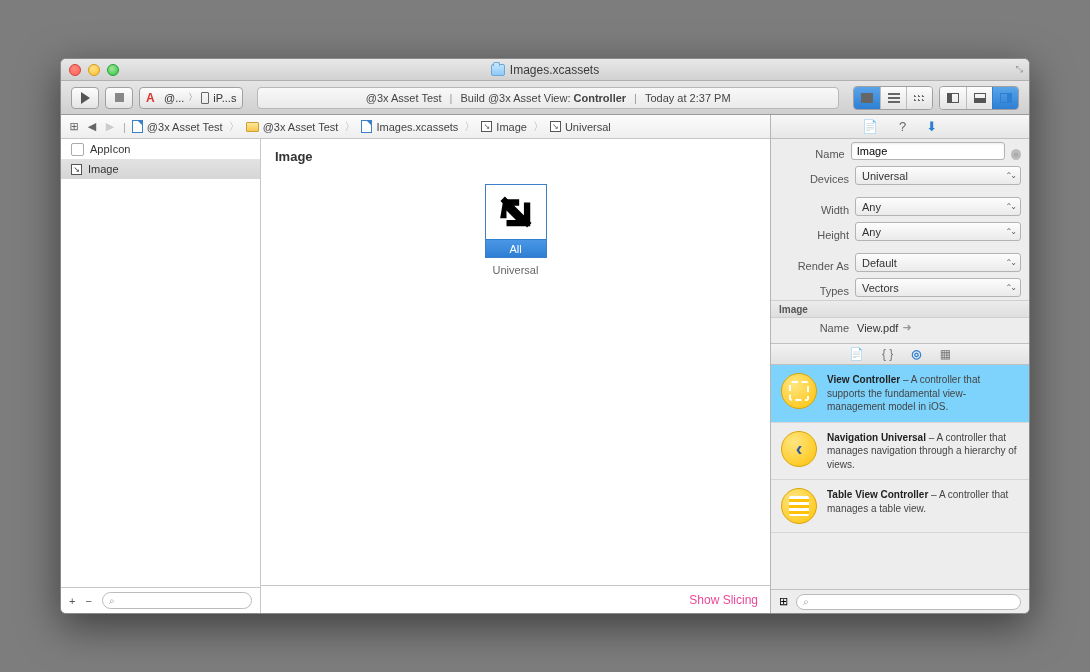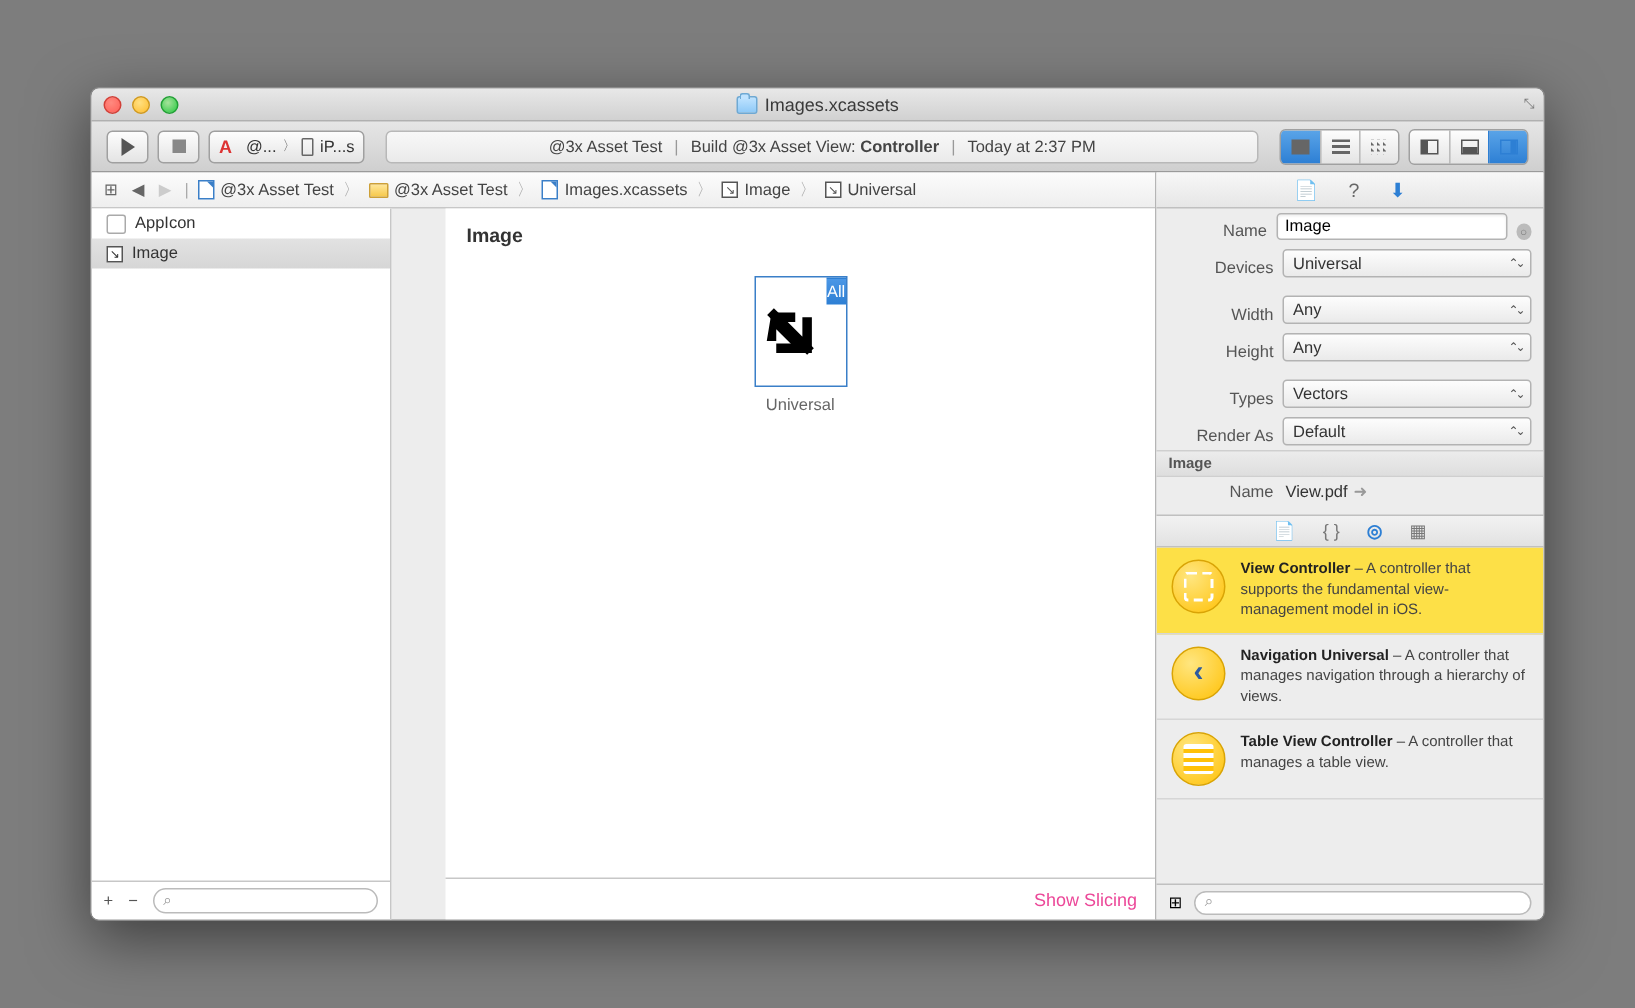--- a/index.html
+++ b/index.html
@@ -84,37 +84,37 @@
   border-bottom:1px solid #c7c7c7;
   display:flex; align-items:center; padding:0 6px; gap:4px; color:#444; font-size:11px;
 }
 .jumpbar .jb-ico{width:14px;height:14px;display:flex;align-items:center;justify-content:center;color:#666;}
 .jumpbar .chev{color:#aaa;margin:0 2px;}
 .jb-doc{width:11px;height:13px;background:#fff;border:1px solid #3a7fc8;position:relative;}
 .jb-doc::after{content:"";position:absolute;top:0;right:0;border-left:4px solid transparent;border-top:4px solid #3a7fc8;}
 .jb-fold{width:13px;height:10px;background:linear-gradient(#ffe69a,#f6c94c);border:1px solid #cda037;border-radius:1px;}
 .jb-arrow{width:11px;height:11px;border:1px solid #555;display:flex;align-items:center;justify-content:center;font-size:8px;color:#555;background:#fff;}
 
-.editor-split{flex:1;display:flex;min-height:0;gap:36px;}
+.editor-split{flex:1;display:flex;min-height:0;}
 .asset-list{width:200px;border-right:1px solid #c7c7c7;background:#fff;display:flex;flex-direction:column;}
 .asset-list ul{list-style:none;}
 .asset-list li{height:20px;display:flex;align-items:center;padding-left:10px;gap:6px;font-size:11px;color:#333;}
 .asset-list li.sel{background:linear-gradient(#e2e2e2,#d6d6d6);}
 .ai-appicon{width:13px;height:13px;border:1px solid #aaa;border-radius:2px;background:#fff;}
 .ai-image{width:11px;height:11px;border:1px solid #555;background:#fff;display:flex;align-items:center;justify-content:center;font-size:8px;}
 .ai-image::after{content:"↘";}
 
 .asset-footer{margin-top:auto;height:26px;border-top:1px solid #c7c7c7;display:flex;align-items:center;padding:0 8px;gap:10px;color:#555;}
 .asset-footer .search{flex:1;height:17px;border:1px solid #bbb;border-radius:9px;background:#fff;display:flex;align-items:center;padding:0 6px;color:#999;font-size:10px;}
 
 .canvas{flex:1;background:#fff;display:flex;flex-direction:column;}
 .canvas-head{padding:10px 14px;color:#333;font-size:13px;font-weight:bold;}
 .canvas-body{flex:1;display:flex;align-items:flex-start;justify-content:center;padding-top:10px;}
 .slot{display:flex;flex-direction:column;align-items:center;gap:6px;}
-.slot-box{width:62px;height:74px;border:1px solid #3a7fc8;background:#fff;display:flex;flex-direction:row;}
+.slot-box{width:62px;height:74px;border:1px solid #3a7fc8;background:#fff;display:flex;flex-direction:column;}
 .slot-img{flex:1;display:flex;align-items:center;justify-content:center;}
 .slot-img svg{width:38px;height:38px;}
 .slot-label{height:18px;background:linear-gradient(#4b97e6,#2d7fd4);color:#fff;font-size:11px;display:flex;align-items:center;justify-content:center;border-top:1px solid #2d7fd4;}
 .slot-caption{color:#666;font-size:11px;}
 .canvas-foot{height:28px;border-top:1px solid #c7c7c7;display:flex;align-items:center;justify-content:flex-end;padding:0 12px;color:#ec4899;font-size:12px;}
 
 .inspector{width:258px;background:#ededed;display:flex;flex-direction:column;}
 .insp-tabs{height:24px;background:linear-gradient(#f7f7f7,#e6e6e6);border-bottom:1px solid #c0c0c0;display:flex;align-items:center;justify-content:center;gap:20px;}
 .insp-tabs span{color:#666;font-size:13px;}
 .insp-tabs .active{color:#2d7fd4;}
@@ -125,21 +125,21 @@
 .row .sel{flex:1;height:19px;border:1px solid #b3b3b3;border-radius:3px;background:linear-gradient(#fdfdfd,#eaeaea);display:flex;align-items:center;padding:0 6px;font-size:11px;color:#333;position:relative;}
 .row .sel::after{content:"⌃⌄";position:absolute;right:5px;font-size:8px;color:#555;letter-spacing:-2px;}
 .row .static{flex:1;color:#333;padding-left:2px;font-size:11px;display:flex;align-items:center;gap:4px;}
 .clr{width:11px;height:11px;border-radius:50%;background:#bbb;display:inline-block;font-size:8px;color:#777;text-align:center;line-height:11px;}
 
 .lib-tabs{height:22px;background:linear-gradient(#f2f2f2,#e2e2e2);border-top:1px solid #c0c0c0;border-bottom:1px solid #c0c0c0;display:flex;align-items:center;justify-content:center;gap:18px;}
 .lib-tabs span{color:#777;font-size:12px;}
 .lib-tabs .active{color:#2d7fd4;font-weight:bold;}
 .lib-list{flex:1;overflow:auto;}
 .lib-item{display:flex;gap:10px;padding:8px 10px;border-bottom:1px solid #d6d6d6;}
-.lib-item.sel{background:#fde047;}
+.lib-item.sel{background:#7dd3fc;}
 .lib-icon{width:36px;height:36px;border-radius:50%;background:radial-gradient(circle at 35% 30%,#ffe680,#ffc107);border:1px solid #d9a406;flex-shrink:0;display:flex;align-items:center;justify-content:center;}
 .lib-text{font-size:10px;line-height:1.35;color:#444;}
 .lib-text b{color:#222;}
 .lib-foot{height:24px;border-top:1px solid #c0c0c0;display:flex;align-items:center;padding:0 8px;gap:8px;}
 .lib-foot .search{flex:1;height:16px;border:1px solid #bbb;border-radius:8px;background:#fff;display:flex;align-items:center;padding:0 6px;color:#999;font-size:10px;}
 
 .vc-square{width:20px;height:20px;border:2px dashed #fff;border-radius:3px;}
 .nc-chevron{color:#2d5aa0;font-size:20px;font-weight:bold;}
 .tc-lines{width:20px;height:20px;background:repeating-linear-gradient(#fff 0 3px,#ffc107 3px 6px);border-radius:2px;}
 </style>
@@ -298,29 +298,29 @@
           </div>
       </div>
       <div class="row">
         <label>Height</label>
         <div class="sel">
             <span>Any</span>
           </div>
       </div>
       <div style="height:6px"></div>
       <div class="row">
+        <label>Render As</label>
+        <div class="sel">
+            <span>Default</span>
+          </div>
+      </div>
+      <div class="row">
         <label>Types</label>
         <div class="sel">
             <span>Vectors</span>
-          </div>
-      </div>
-      <div class="row">
-        <label>Render As</label>
-        <div class="sel">
-            <span>Default</span>
           </div>
       </div>
 
       <div class="section-h">Image</div>
       <div class="row">
         <label>Name</label>
         <div class="static">
           <span>View.pdf</span>
           <span style="color:#999;">➜</span>
         </div>

